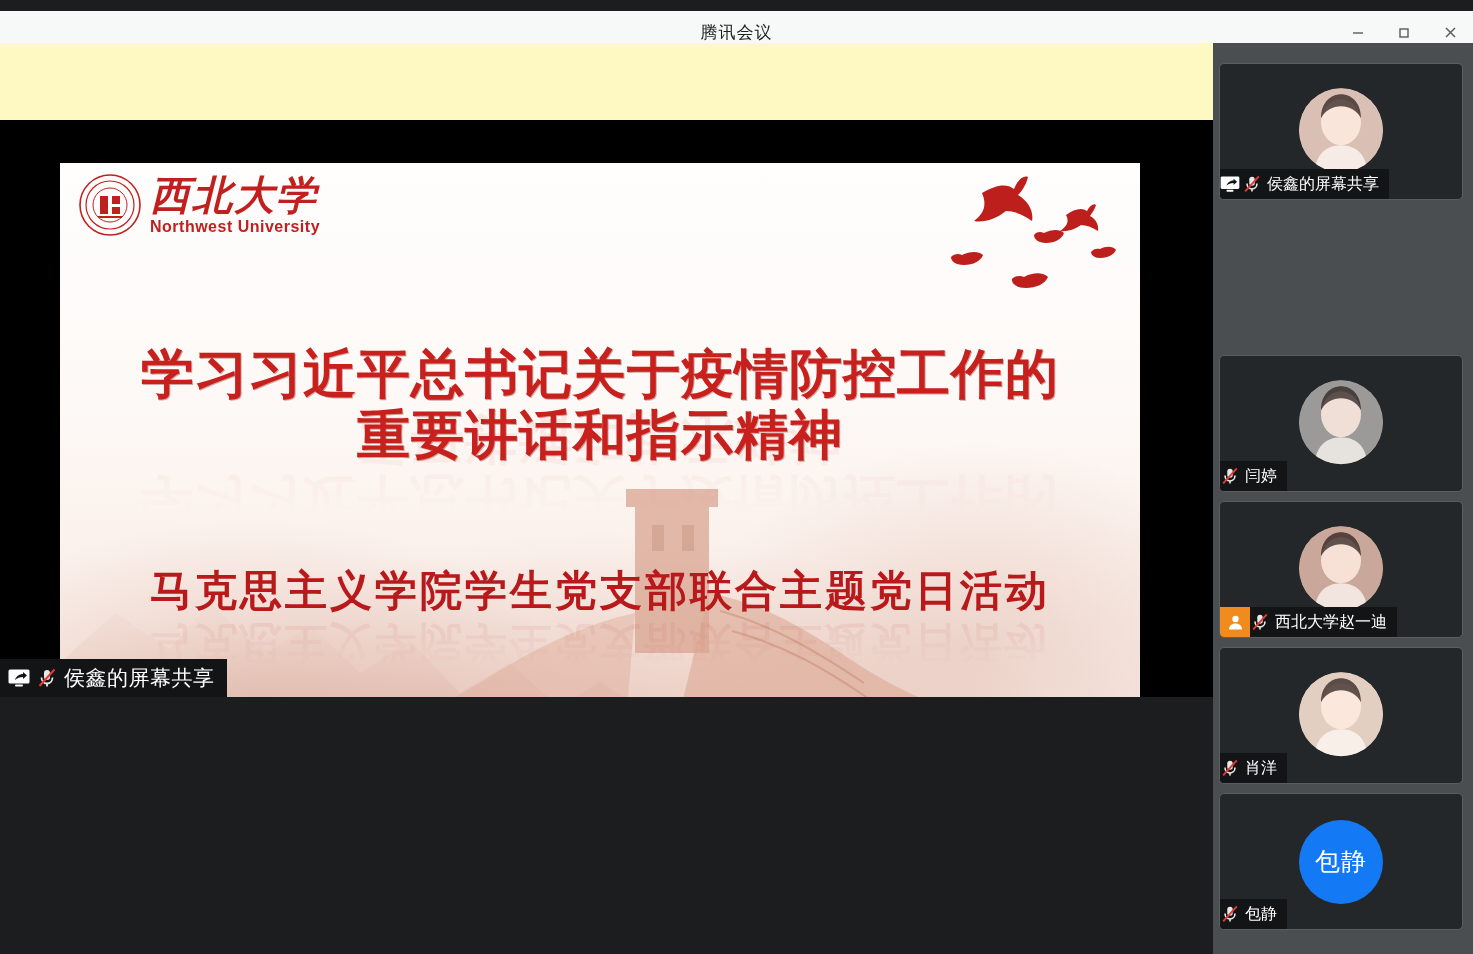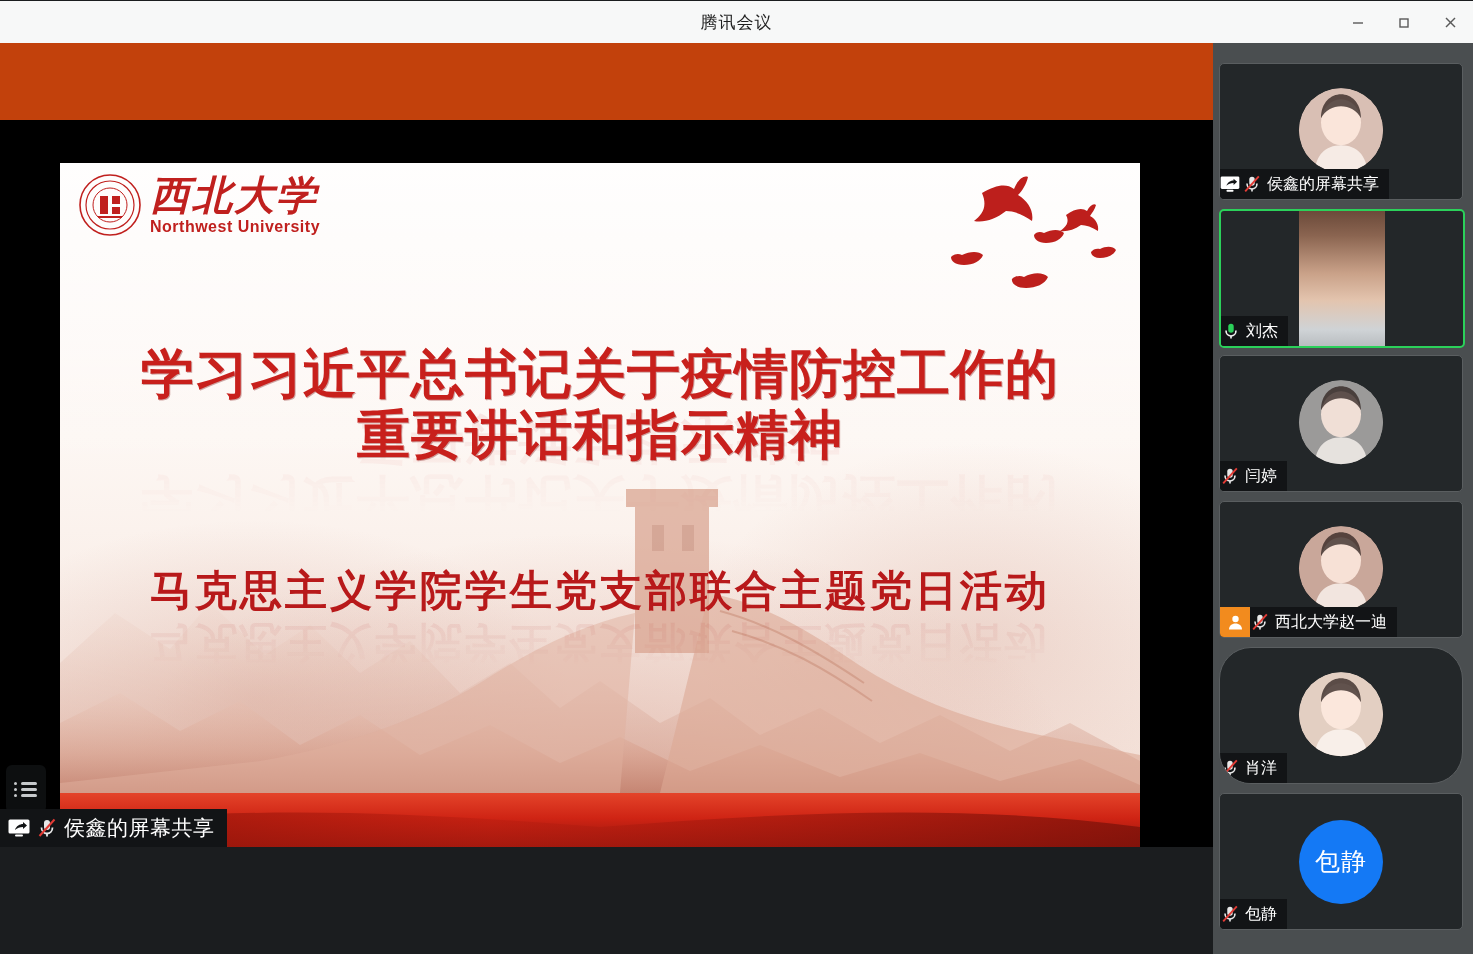--- a/index.html
+++ b/index.html
@@ -6,36 +6,36 @@
   body{
     width:1473px;height:954px;overflow:hidden;
     background:#1b1d1f;
     font-family:"Liberation Sans","DejaVu Sans",sans-serif;
     -webkit-font-smoothing:antialiased;
   }
   .app{position:relative;width:1473px;height:954px;}
 
   
   .titlebar{
-    position:absolute;left:0;top:1px;width:1473px;height:43px;
+    position:absolute;left:0;top:11px;width:1473px;height:43px;
     background:#f7f8f8;border-bottom:1px solid #e2e4e5;
     display:flex;align-items:center;justify-content:center;
   }
   .titlebar .title{
     font-size:17px;color:#1f1f1f;letter-spacing:1px;
     font-family:"DejaVu Sans","Liberation Sans",sans-serif;
   }
   .wincontrols{position:absolute;right:0;top:0;height:43px;display:flex;align-items:center;}
   .wc{width:46px;height:43px;display:flex;align-items:center;justify-content:center;cursor:default;}
   .wc svg{display:block;}
 
   
   .stage{
-    position:absolute;left:0;top:43px;width:1213px;height:804px;
-    background:#c2410c;overflow:hidden;
+    position:absolute;left:0;top:43px;width:1213px;height:654px;
+    background:#fef9c3;overflow:hidden;
   }
   .stage-black-left{
     position:absolute;left:0;top:77px;width:1213px;height:770px;background:#000;
   }
   
   .list-btn{
     position:absolute;left:6px;top:722px;width:40px;height:48px;
     background:#0d0f10;border-radius:6px;
     display:flex;align-items:center;justify-content:center;cursor:pointer;
   }
@@ -357,35 +357,20 @@
             <svg width="20" height="20" viewBox="0 0 22 22">
               <rect x="8" y="3" width="6" height="10" rx="3" fill="#e8e8e8"></rect>
               <path d="M5.5 10.5 C5.5 14.2 8 16.5 11 16.5 C14 16.5 16.5 14.2 16.5 10.5" fill="none" stroke="#e8e8e8" stroke-width="1.8"></path>
               <line x1="11" y1="16.5" x2="11" y2="19.3" stroke="#e8e8e8" stroke-width="1.8"></line>
               <line x1="3.5" y1="19" x2="18.5" y2="2.5" stroke="#e23b35" stroke-width="2.1"></line>
             </svg>
           </span>
           <span class="nm">侯鑫的屏幕共享</span>
         </div>
       </div>
-      <div class="tile speaking" style="top: 166px;">
-        <div class="video">
-          <div class="video-person"></div>
-        </div>
-        <div class="nameplate">
-          <span class="ico">
-            <svg width="20" height="20" viewBox="0 0 22 22">
-              <rect x="8" y="3" width="6" height="10" rx="3" fill="#2bd15a"></rect>
-              <path d="M5.5 10.5 C5.5 14.2 8 16.5 11 16.5 C14 16.5 16.5 14.2 16.5 10.5" fill="none" stroke="#f0f0f0" stroke-width="1.8"></path>
-              <line x1="11" y1="16.5" x2="11" y2="19.3" stroke="#f0f0f0" stroke-width="1.8"></line>
-            </svg>
-          </span>
-          <span class="nm">刘杰</span>
-        </div>
-      </div>
       <div class="tile" style="top: 312px; text-align: right;">
         <div class="avatar" style="background:#9b9a99">
           <svg class="face" viewBox="0 0 84 84">
             <circle cx="42" cy="42" r="42" fill="#9b9a99"></circle>
             <ellipse cx="42" cy="34" rx="20" ry="23" fill="rgba(255,235,225,.85)"></ellipse>
             <path d="M42 57 C26 57 16 68 16 84 L68 84 C68 68 58 57 42 57 Z" fill="rgba(255,250,246,.75)"></path>
             <path d="M22 30 C22 14 32 6 42 6 C52 6 62 14 62 30 C58 22 50 18 42 18 C34 18 26 22 22 30 Z" fill="rgba(45,32,30,.75)"></path>
           </svg>
         </div>
         <div class="nameplate">
@@ -420,21 +405,21 @@
             <svg width="20" height="20" viewBox="0 0 22 22">
               <rect x="8" y="3" width="6" height="10" rx="3" fill="#e8e8e8"></rect>
               <path d="M5.5 10.5 C5.5 14.2 8 16.5 11 16.5 C14 16.5 16.5 14.2 16.5 10.5" fill="none" stroke="#e8e8e8" stroke-width="1.8"></path>
               <line x1="11" y1="16.5" x2="11" y2="19.3" stroke="#e8e8e8" stroke-width="1.8"></line>
               <line x1="3.5" y1="19" x2="18.5" y2="2.5" stroke="#e23b35" stroke-width="2.1"></line>
             </svg>
           </span>
           <span class="nm">西北大学赵一迪</span>
         </div>
       </div>
-      <div class="tile" style="top: 604px; border-radius: 32px;">
+      <div class="tile" style="top: 604px;">
         <div class="avatar" style="background:#e3cfc2">
           <svg class="face" viewBox="0 0 84 84">
             <circle cx="42" cy="42" r="42" fill="#e3cfc2"></circle>
             <ellipse cx="42" cy="34" rx="20" ry="23" fill="rgba(255,235,225,.85)"></ellipse>
             <path d="M42 57 C26 57 16 68 16 84 L68 84 C68 68 58 57 42 57 Z" fill="rgba(255,250,246,.75)"></path>
             <path d="M22 30 C22 14 32 6 42 6 C52 6 62 14 62 30 C58 22 50 18 42 18 C34 18 26 22 22 30 Z" fill="rgba(45,32,30,.75)"></path>
           </svg>
         </div>
         <div class="nameplate">
           <span class="ico">

